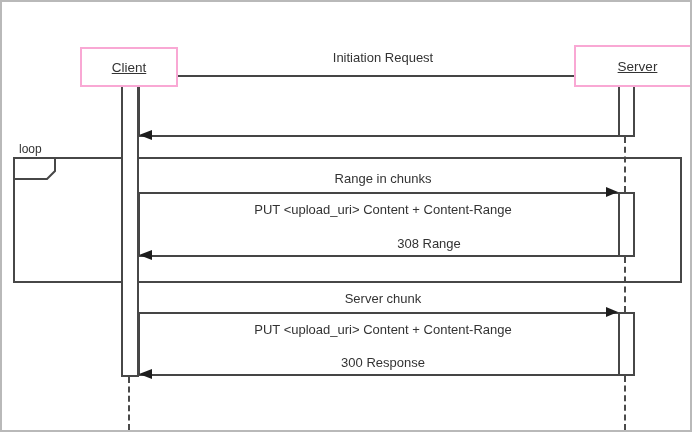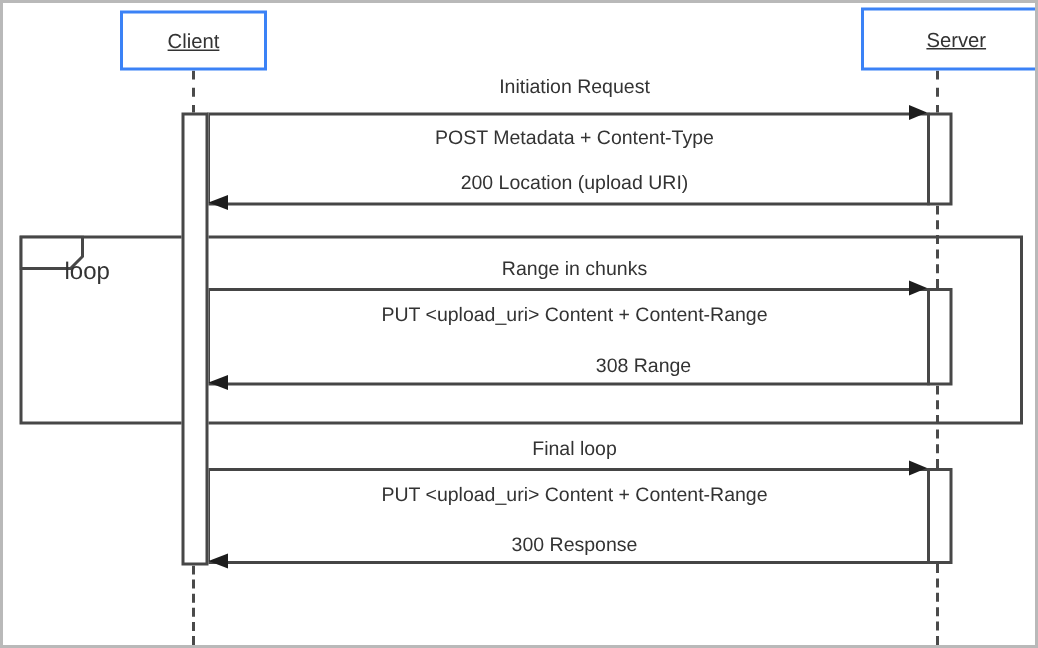--- a/index.html
+++ b/index.html
@@ -9,26 +9,27 @@
     background: #ffffff;
     border: 2px solid #b9b9b9;
     box-sizing: border-box;
     overflow: hidden;
     font-family: "Liberation Sans", "DejaVu Sans", sans-serif;
     color: #333333;
   }
   
   .actor-box {
     position: absolute;
-    border: 2px solid #3b82f6;
+    border: 2px solid #f9a8d4;
     background: #ffffff;
     display: flex; align-items: center; justify-content: center;
     font-size: 13.5px;
     z-index: 8;
     box-sizing: border-box;
+    margin-top: 40px;
   }
   .actor-box .actor-label { text-decoration: underline; }
   .client-box { left: 78px; top: 5px;  width: 98px;  height: 40px; }
   .server-box { left: 572px; top: 3px; width: 127px; height: 42px; }
 
   
   .lifeline {
     position: absolute;
     width: 0;
     border-left: 2px dashed #4a4a4a;
@@ -49,24 +50,23 @@
     box-sizing: border-box;
     z-index: 1;
   }
   .loop-tab {
     position: absolute;
     left: 11px; top: 155px; width: 44px; height: 24px;
     z-index: 2;
   }
   .loop-tab-label {
     position: absolute;
-    left: 17px; top: 171px;
-    font-size: 16px;
+    left: 17px; top: 140px;
+    font-size: 12px;
     z-index: 3;
-    margin-left: 24px;
   }
 
   
   .msg-box {
     position: absolute;
     left: 136px; width: 482px;
     border: 2px solid #454545;
     box-sizing: border-box;
     background: transparent;
     z-index: 2;
@@ -161,24 +161,22 @@
   <div class="arrowhead arrow-left ah-resp-3"></div>
 
   <div class="actor-box client-box">
     <span class="actor-label">Client</span>
   </div>
   <div class="actor-box server-box">
     <span class="actor-label">Server</span>
   </div>
 
   <div class="diagram-text hdr-1">Initiation Request</div>
-  <div class="diagram-text req-1">POST Metadata + Content-Type</div>
-  <div class="diagram-text resp-1">200 Location (upload URI)</div>
 
   <div class="diagram-text hdr-2">Range in chunks</div>
   <div class="diagram-text req-2">PUT &lt;upload_uri&gt; Content + Content-Range</div>
   <div class="diagram-text resp-2">308 Range</div>
 
-  <div class="diagram-text hdr-3">Final loop</div>
+  <div class="diagram-text hdr-3">Server chunk</div>
   <div class="diagram-text req-3">PUT &lt;upload_uri&gt; Content + Content-Range</div>
   <div class="diagram-text resp-3">300 Response</div>
 
 </div>
 
 </body></html>

